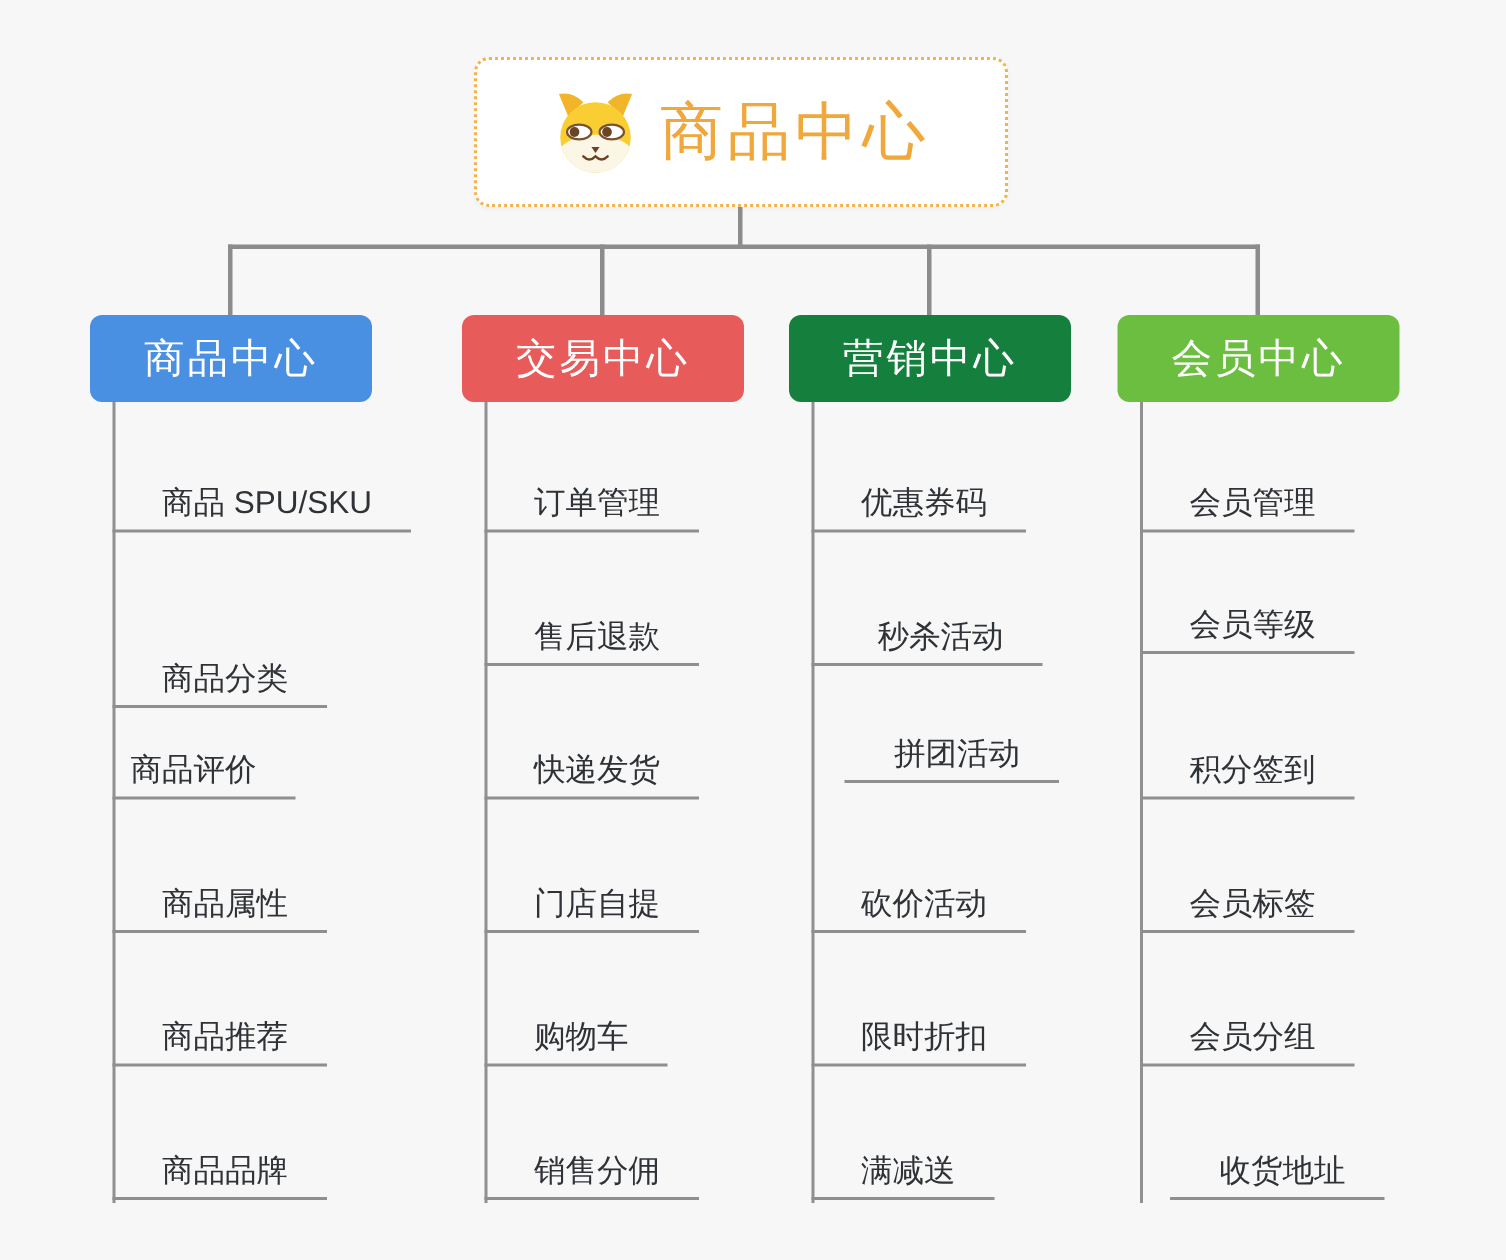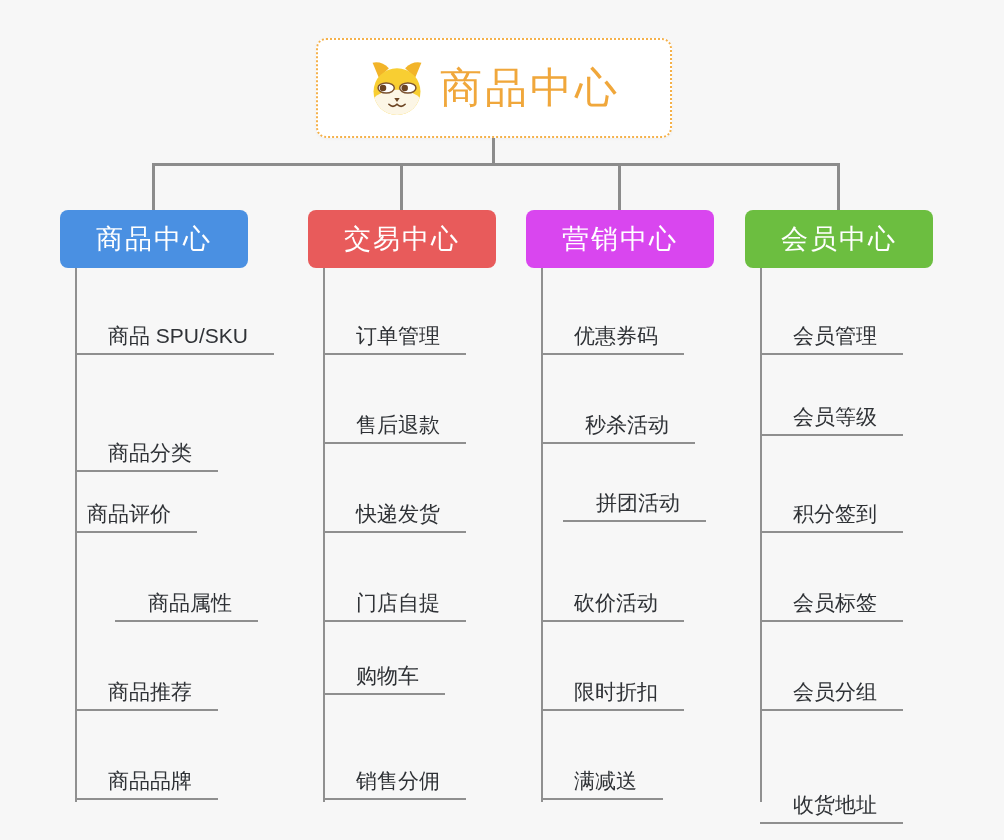--- a/index.html
+++ b/index.html
@@ -124,58 +124,58 @@
   <div class="line drop drop-2"></div>
   <div class="line drop drop-3"></div>
 
   <div class="branch branch-0">
     <div class="branch-header" style="background-color: rgb(74, 144, 226);">商品中心</div>
     <div class="branch-trunk"></div>
     <div class="branch-items">
         <div class="leaf" style="top: 109px;">商品 SPU/SKU</div>
         <div class="leaf" style="top: 198px; margin-top: 28px;">商品分类</div>
         <div class="leaf" style="top: 287px; padding-left: 12px;">商品评价</div>
-        <div class="leaf" style="top: 376px; margin-left: 40px;">商品属性</div>
+        <div class="leaf" style="top: 376px;">商品属性</div>
         <div class="leaf" style="top: 465px;">商品推荐</div>
         <div class="leaf" style="top: 554px;">商品品牌</div>
       </div>
   </div>
 
   <div class="branch branch-1">
     <div class="branch-header" style="background-color: rgb(232, 91, 91);">交易中心</div>
     <div class="branch-trunk"></div>
     <div class="branch-items">
         <div class="leaf" style="top: 109px;">订单管理</div>
         <div class="leaf" style="top: 198px;">售后退款</div>
         <div class="leaf" style="top: 287px;">快递发货</div>
         <div class="leaf" style="top: 376px;">门店自提</div>
-        <div class="leaf" style="top: 449px; text-align: right;">购物车</div>
+        <div class="leaf" style="top: 465px; text-align: right;">购物车</div>
         <div class="leaf" style="top: 554px;">销售分佣</div>
       </div>
   </div>
 
   <div class="branch branch-2">
-    <div class="branch-header" style="background-color: #d946ef;">营销中心</div>
+    <div class="branch-header" style="background-color: #15803d;">营销中心</div>
     <div class="branch-trunk"></div>
     <div class="branch-items">
         <div class="leaf" style="top: 109px;">优惠券码</div>
         <div class="leaf" style="top: 198px; padding-left: 44px;">秒杀活动</div>
         <div class="leaf" style="top: 276px; margin-left: 22px;">拼团活动</div>
         <div class="leaf" style="top: 376px;">砍价活动</div>
         <div class="leaf" style="top: 465px;">限时折扣</div>
         <div class="leaf" style="top: 554px;">满减送</div>
       </div>
   </div>
 
   <div class="branch branch-3">
     <div class="branch-header" style="background-color: rgb(108, 190, 64);">会员中心</div>
     <div class="branch-trunk"></div>
     <div class="branch-items">
         <div class="leaf" style="top: 109px;">会员管理</div>
         <div class="leaf" style="top: 190px;">会员等级</div>
         <div class="leaf" style="top: 287px;">积分签到</div>
         <div class="leaf" style="top: 376px;">会员标签</div>
         <div class="leaf" style="top: 465px;">会员分组</div>
-        <div class="leaf" style="top: 578px;">收货地址</div>
+        <div class="leaf" style="top: 554px; margin-left: 20px;">收货地址</div>
       </div>
   </div>
 
 </div>
 
 </body></html>

